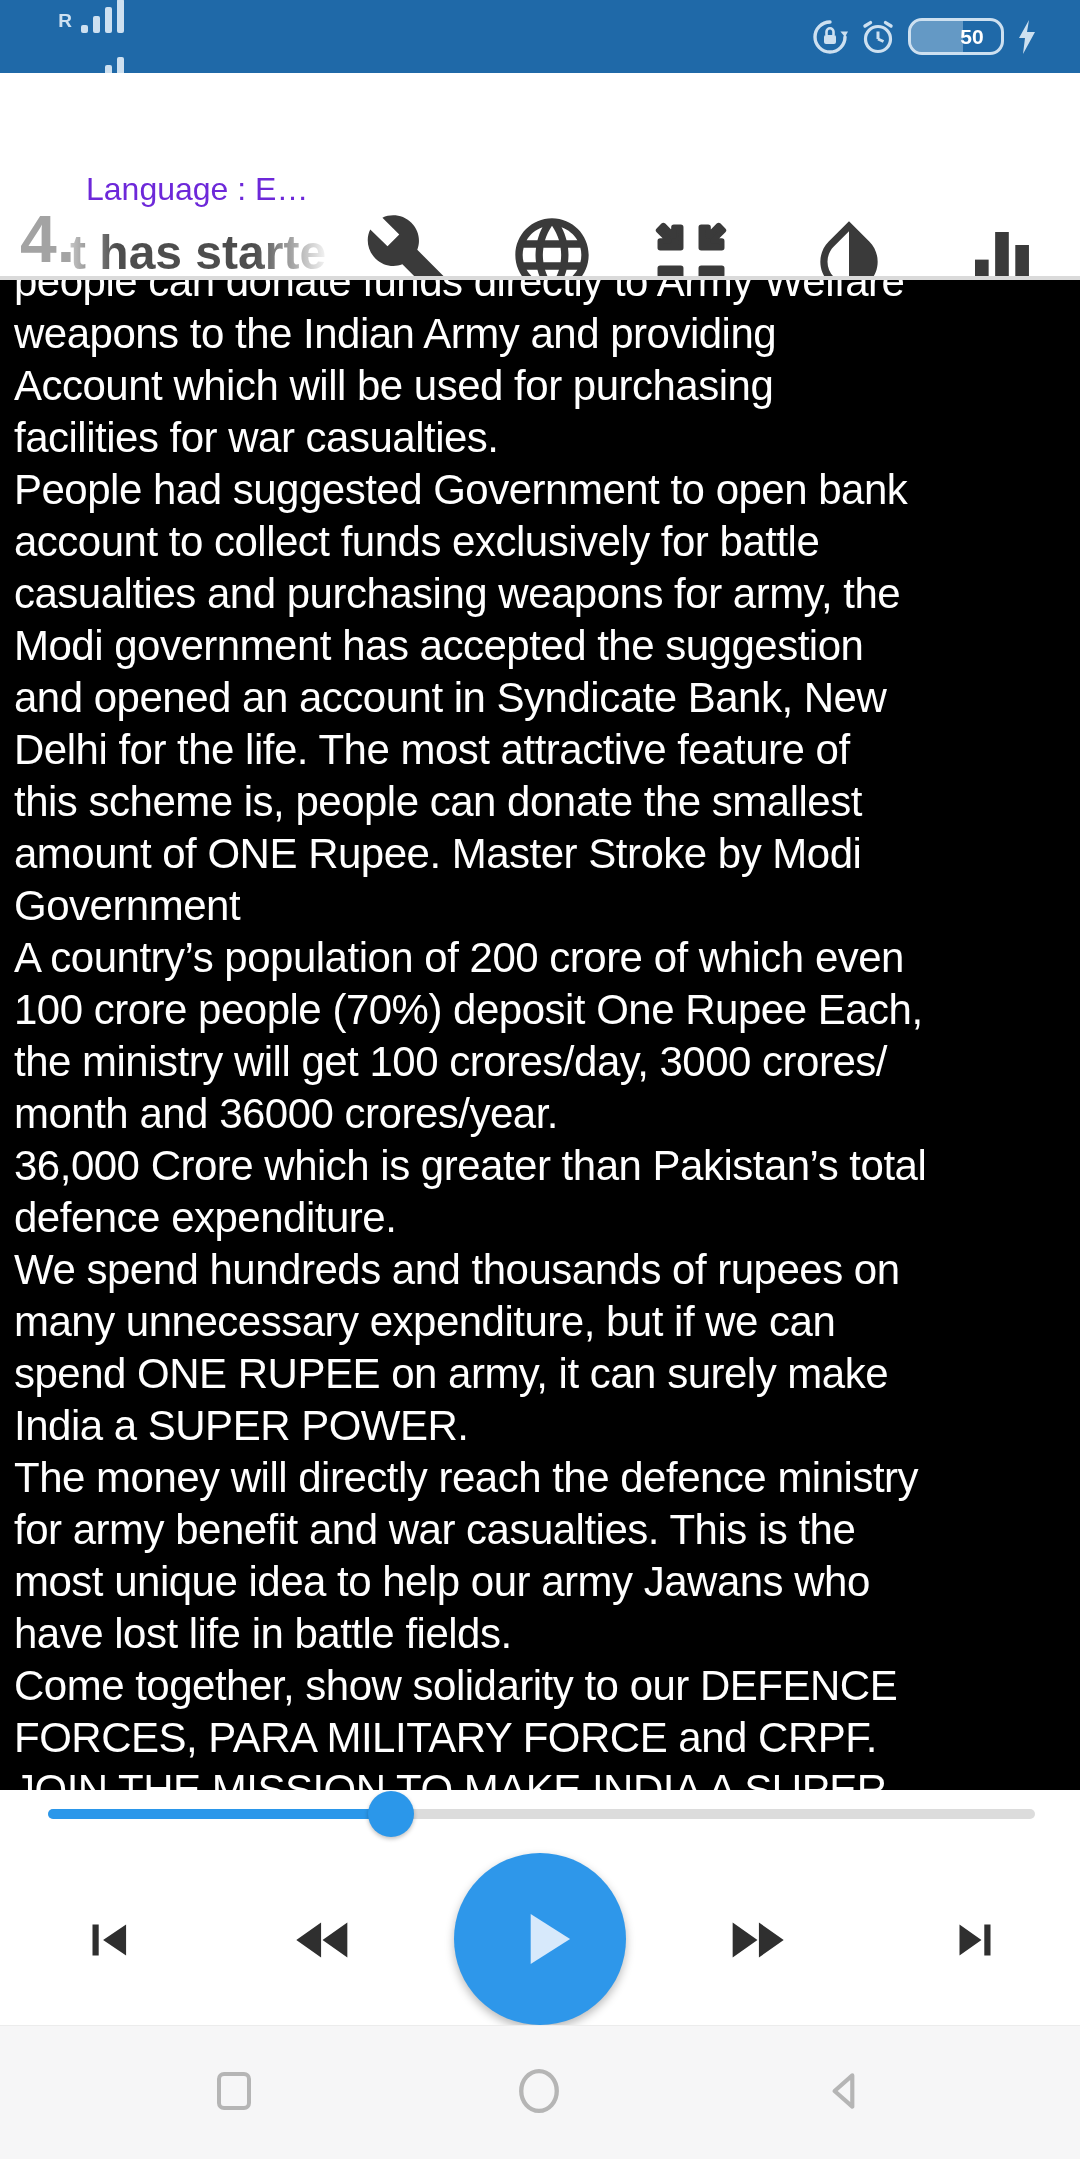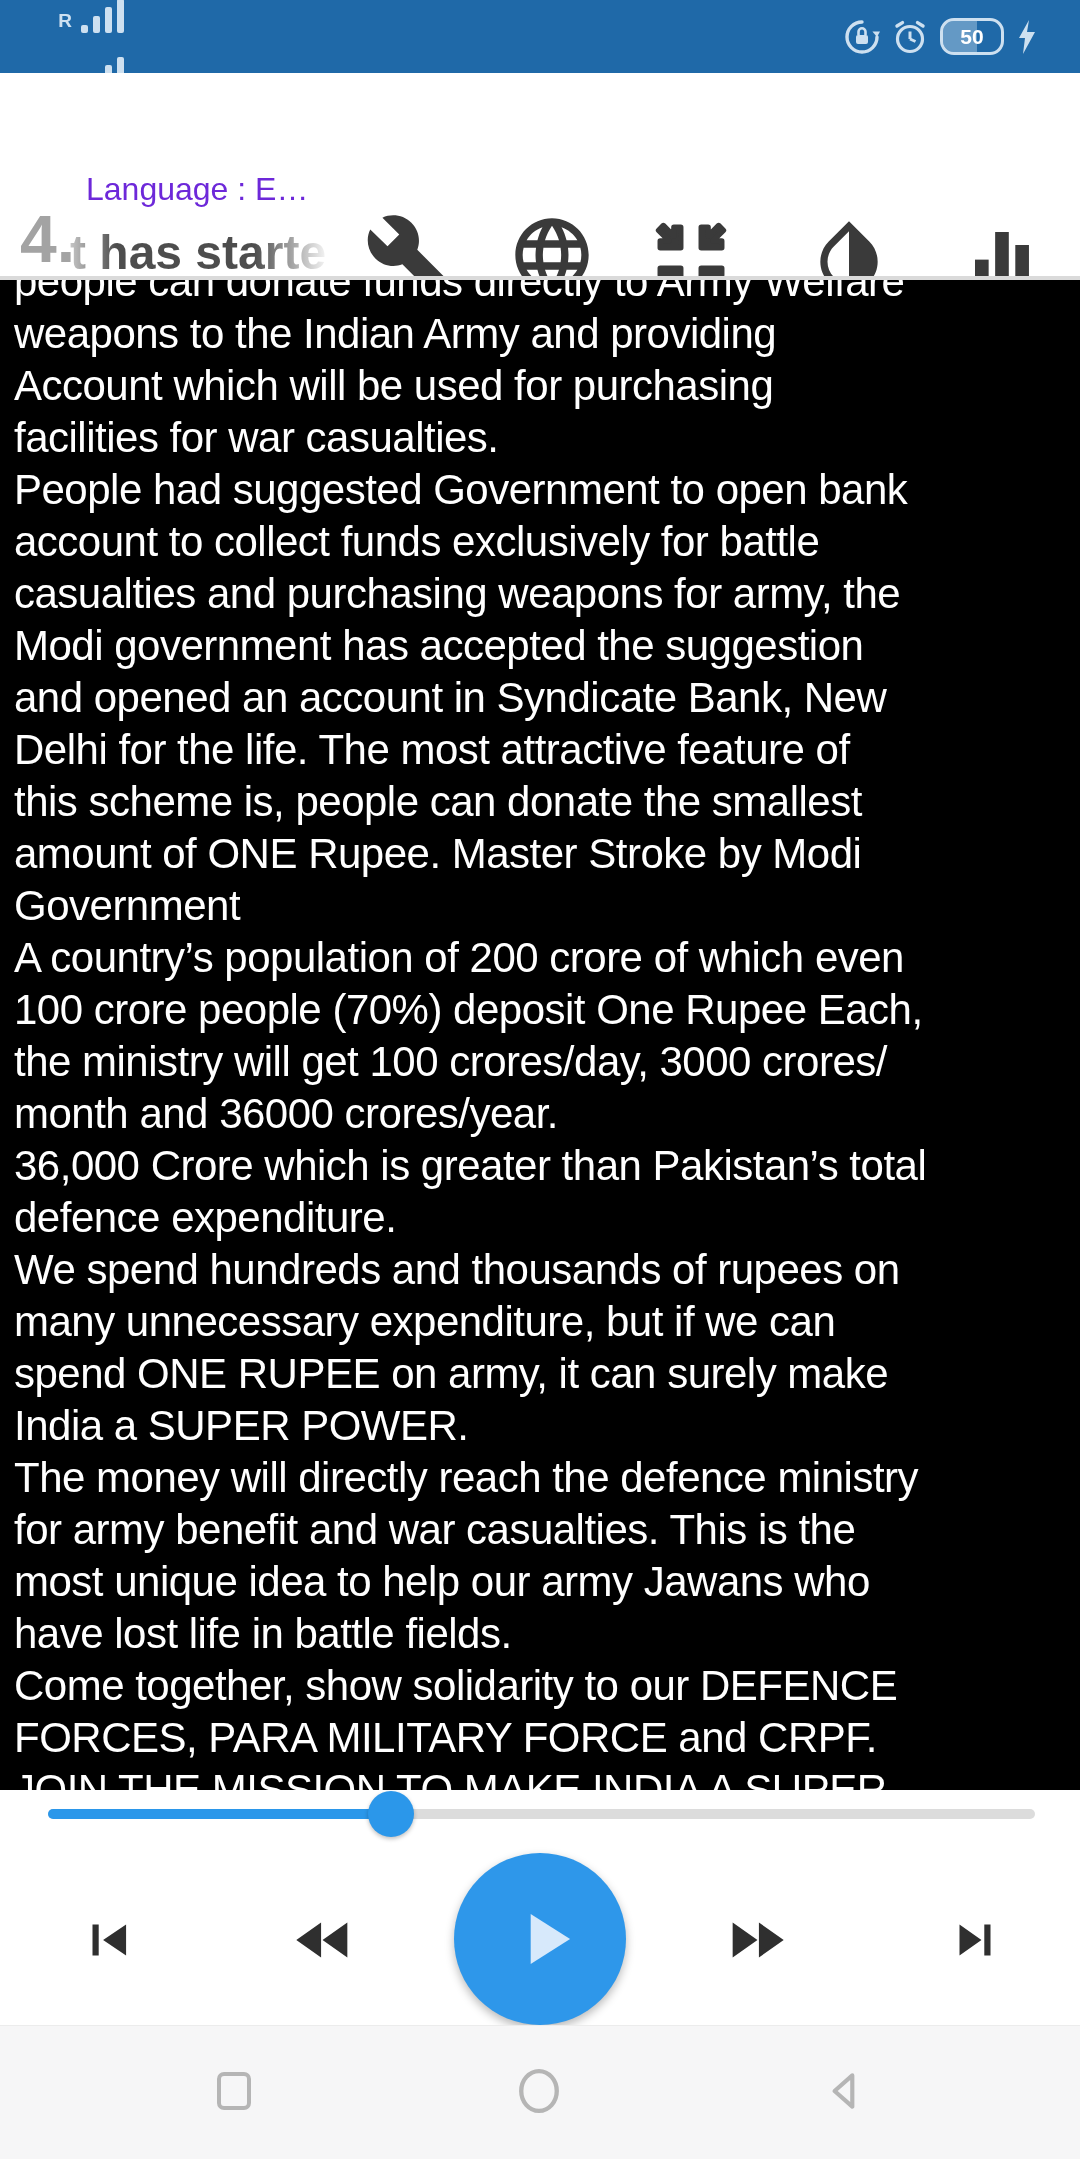--- a/index.html
+++ b/index.html
@@ -12,21 +12,21 @@
   .sb-left{display:flex;align-items:flex-end;margin-left:30px;gap:10px;flex-direction:column;}
   .sb-time{font-size:37px;font-weight:500;letter-spacing:1px;line-height:73px;}
   .sig-group{display:flex;align-items:flex-end;gap:9px;padding-bottom:14px;}
   .sig-r{font-size:19px;font-weight:bold;padding-bottom:1px;}
   .volte{display:flex;align-items:flex-end;gap:2px;padding-bottom:12px;}
   .volte-txt{font-size:17px;font-weight:bold;line-height:15px;text-align:left;}
   .volte-badge{width:19px;height:19px;background:#cde0f0;color:#1f69a8;border-radius:4px;
                font-size:15px;font-weight:bold;display:flex;align-items:center;justify-content:center;}
   .sb-right{margin-left:auto;margin-right:42px;display:flex;align-items:center;gap:12px;}
   .battery{position:relative;width:58px;height:31px;border:3px solid #cde0f0;border-radius:14px;
-           display:flex;align-items:center;justify-content:center;}
+           display:flex;align-items:center;justify-content:center;padding-left:32px;}
   .battery-fill{position:absolute;left:0;top:0;bottom:0;width:58%;background:rgba(205,224,240,.40);
                 border-radius:11px 0 0 11px;}
   .battery-num{position:relative;font-size:21px;font-weight:bold;color:#ffffff;}
 
   
   .toolbar{position:absolute;left:0;top:73px;width:1080px;height:203px;background:#ffffff;}
   .item-number{position:absolute;left:20px;top:128px;font-size:66px;font-weight:bold;color:#a3a3a3;}
   .language-label{position:absolute;left:86px;top:98px;font-size:32px;color:#6d28d9;}
   .title-snippet{position:absolute;left:70px;top:152px;font-size:48px;font-weight:bold;white-space:nowrap;
                  background:linear-gradient(90deg,#c6c6c6 0%,#4d4d4d 18%,#4d4d4d 72%,#f4f4f4 100%);

